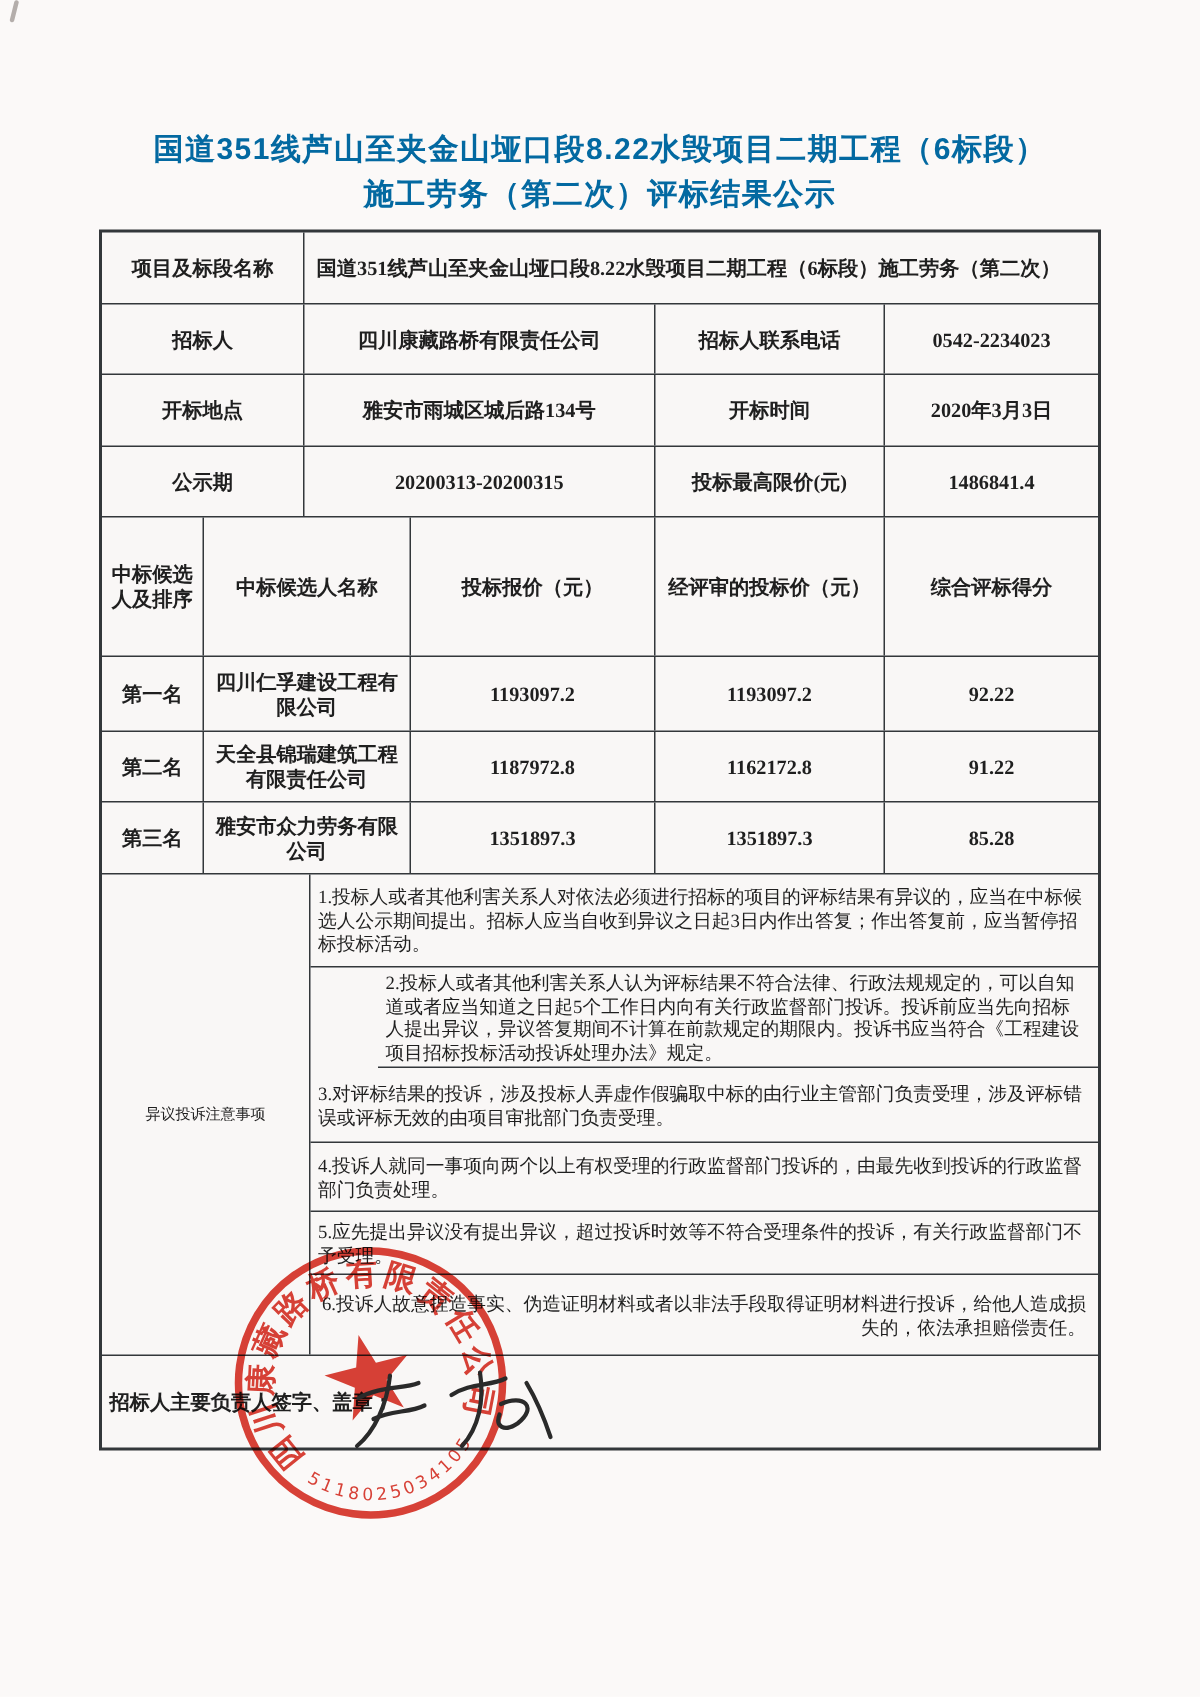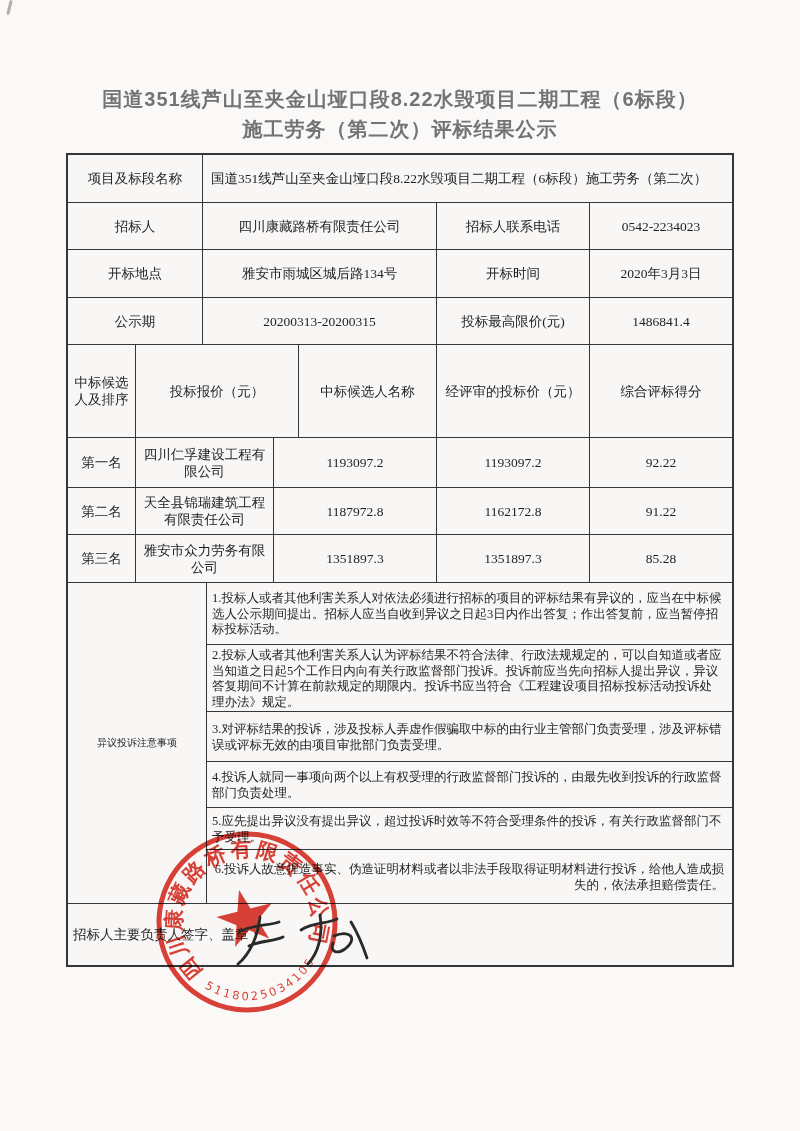--- a/index.html
+++ b/index.html
@@ -12,31 +12,31 @@
     overflow:hidden;
   }
   .page{position:absolute;inset:0;}
   .scan-mark{
     position:absolute;left:8px;top:0;width:3px;height:15px;
     background:#b4aeab;transform:rotate(14deg);border-radius:2px;
   }
   .title{
     position:absolute;left:0;width:800px;text-align:center;
     font-family:"Liberation Sans","DejaVu Sans",sans-serif;
-    font-weight:bold;font-size:20px;letter-spacing:1px;color:#737373;
+    font-weight:bold;font-size:20px;letter-spacing:1px;color:#0369a1;
   }
   .title.l1{top:86px;}
   .title.l2{top:116px;}
 
   .doc-table{
     position:absolute;left:66px;top:153px;width:668px;height:814px;
     border:2px solid #33373a;box-sizing:border-box;
     background:rgba(246,243,243,0.35);
   }
-  .trow{display:flex;width:664px;box-sizing:border-box;border-bottom:1.5px solid #33373a;}
+  .trow{display:flex;width:664px;box-sizing:border-box;border-bottom:1.5px solid #33373a;font-weight:bold;}
   .trow.last{border-bottom:none;}
   .cell{
     box-sizing:border-box;border-right:1.5px solid #33373a;
     display:flex;align-items:center;justify-content:center;
     text-align:center;font-size:13.5px;line-height:17px;
     padding:2px 4px;word-break:break-all;
   }
   .cell.end{border-right:none;}
   .cell.left{justify-content:flex-start;text-align:left;padding-left:8px;}
 
@@ -64,21 +64,21 @@
     font-size:10px;text-align:center;padding:2px 4px;
   }
   .notes-items{flex:1;display:flex;flex-direction:column;}
   .note{
     box-sizing:border-box;border-bottom:1.5px solid #33373a;
     font-size:12.5px;line-height:15.5px;
     padding:4px 8px 2px 5px;text-align:left;word-break:break-all;
     display:flex;align-items:center;
   }
   .note:last-child{border-bottom:none;text-align:right;}
-  .nh62{height:62px;} .nh67{height:67px;} .nh50{height:50px;}
+  .nh62{height:62px;} .nh67{height:67px;margin-left:45px;} .nh50{height:50px;}
   .nh46{height:46px;} .nh42{height:42px;} .nh53{height:53px;}
 
   .sig-row{
     height:62px;display:flex;align-items:center;
     font-size:13.5px;padding-left:5px;box-sizing:border-box;
   }
 
   .stamp{
     position:absolute;left:147px;top:822px;width:200px;height:200px;
     mix-blend-mode:multiply;opacity:0.88;
@@ -120,22 +120,22 @@
 
     <div class="trow h47">
       <div class="cell w-c1">公示期</div>
       <div class="cell w-c2">20200313-20200315</div>
       <div class="cell w-c3">投标最高限价(元)</div>
       <div class="cell w-c4 end">1486841.4</div>
     </div>
 
     <div class="trow hdr">
       <div class="cell w-a">中标候选人及排序</div>
+      <div class="cell w-b">中标候选人名称</div>
       <div class="cell w-cc">投标报价（元）</div>
-      <div class="cell w-b">中标候选人名称</div>
       <div class="cell w-d">经评审的投标价（元）</div>
       <div class="cell w-e end">综合评标得分</div>
     </div>
 
     <div class="trow h50">
       <div class="cell w-a">第一名</div>
       <div class="cell w-b">四川仁孚建设工程有限公司</div>
       <div class="cell w-cc">1193097.2</div>
       <div class="cell w-d">1193097.2</div>
       <div class="cell w-e end">92.22</div>

